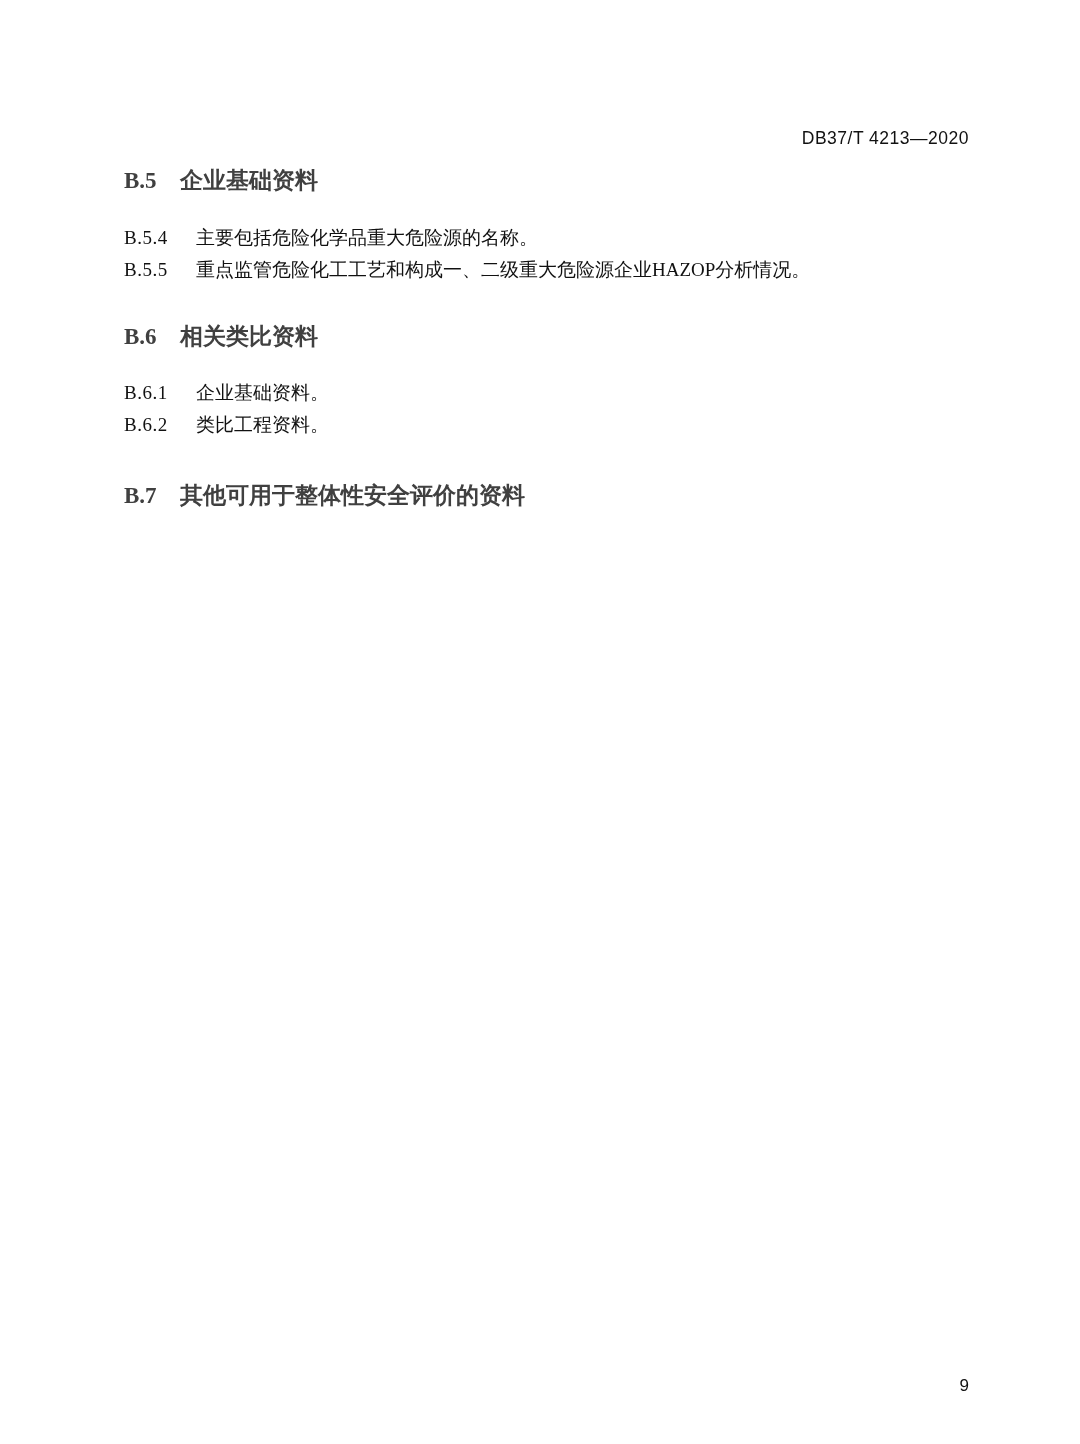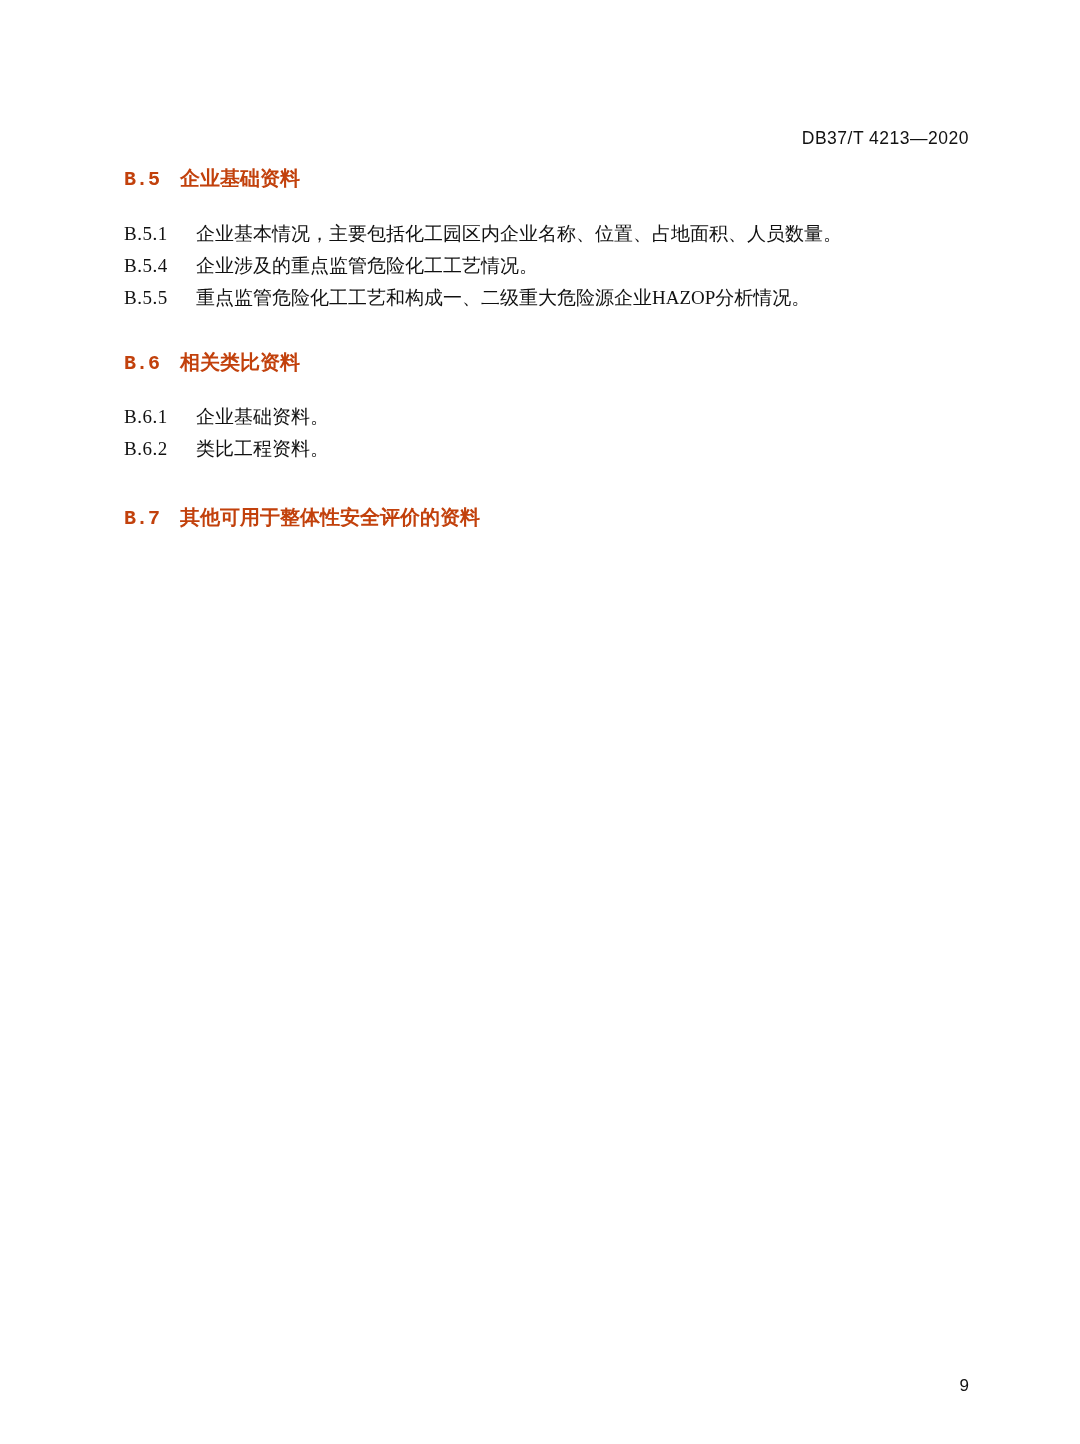--- a/index.html
+++ b/index.html
@@ -29,24 +29,24 @@
     color: #111;
     white-space: nowrap;
   }
   .content {
     position: absolute;
     left: 124px;
     top: 165px;
     width: 854px;
   }
   .sec-heading {
-    font-family: Liberation Mono, monospace;
+    font-family: Liberation Serif, serif;
     font-weight: bold;
-    font-size: 20px;
-    color: #c2410c;
+    font-size: 23px;
+    color: #404040;
     margin: 0;
     padding: 0;
     white-space: nowrap;
   }
   .sec-heading .num {
     display: inline-block;
     min-width: 56px;
   }
   .block-b5 { margin-top: 0px; }
   .para-list {
@@ -86,24 +86,21 @@
   <div class="header">DB37/T 4213—2020</div>
 
   <div class="content">
 
     <div class="sec-heading block-b5">
       <span class="num">B.5</span><span>企业基础资料</span>
     </div>
 
     <div class="para-list">
       <p class="para">
-        <span class="pnum">B.5.1</span><span>企业基本情况，主要包括化工园区内企业名称、位置、占地面积、人员数量。</span>
-      </p>
-      <p class="para">
-        <span class="pnum">B.5.4</span><span>企业涉及的重点监管危险化工工艺情况。</span>
+        <span class="pnum">B.5.4</span><span>主要包括危险化学品重大危险源的名称。</span>
       </p>
       <p class="para">
         <span class="pnum">B.5.5</span><span>重点监管危险化工工艺和构成一、二级重大危险源企业HAZOP分析情况。</span>
       </p>
     </div>
 
     <div class="sec-heading block-b6">
       <span class="num">B.6</span><span>相关类比资料</span>
     </div>
 

